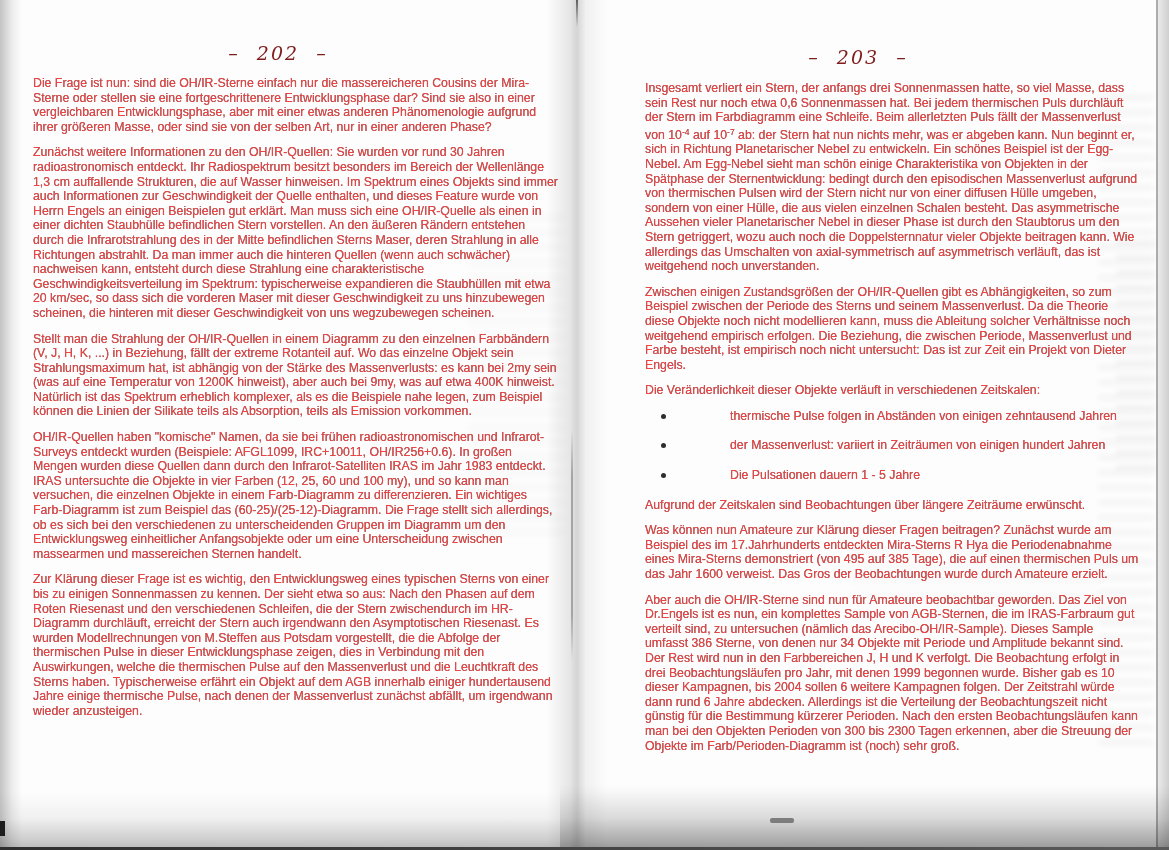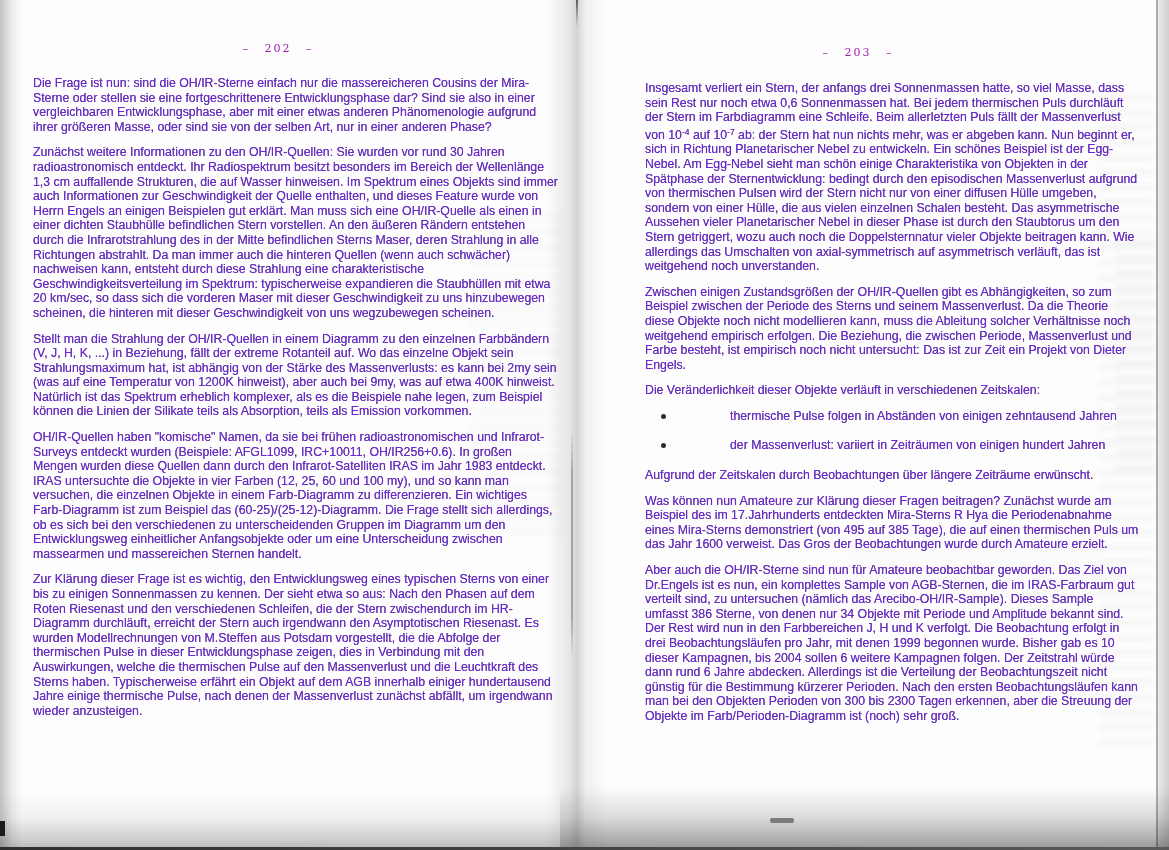--- a/index.html
+++ b/index.html
@@ -5,26 +5,26 @@
   html,body{margin:0;padding:0;background:#ffffff;}
   .scan{
     position:relative;width:1169px;height:850px;overflow:hidden;
     background:#fdfdfd;
     font-family:"Liberation Sans", sans-serif;
   }
   
   .pagenum{
     position:absolute;width:200px;text-align:center;
     font-family:"DejaVu Serif", serif;
-    font-size:11px;color:#a21caf;letter-spacing:2px;word-spacing:9px;
+    font-size:19px;color:#7f1d1d;letter-spacing:2px;word-spacing:9px;font-style:italic;
   }
   .pagenum-left{left:178px;top:42px;}
   .pagenum-right{left:758px;top:46px;}
   .textcol{
-    position:absolute;color:#6d28d9;
+    position:absolute;color:#ef4444;
     font-size:12.3px;line-height:14.6px;
     text-shadow:0 0 0.3px rgba(45,45,45,0.75);
   }
   .textcol-left{left:33px;top:76px;width:526px;}
   .textcol-right{left:645px;top:81px;width:494px;}
   .textcol p{margin:0 0 11px 0;}
   .sup{font-size:8.5px;vertical-align:4px;}
   .bullets{margin:2px 0 11px 0;}
   .bullet-row{display:flex;align-items:flex-start;padding-left:16px;margin-bottom:15px;gap:37px;}
   .dot{flex:0 0 auto;width:5px;height:5px;border-radius:50%;background:#2e2e2e;margin:5px 27px 0 0;}
@@ -99,22 +99,26 @@
     <p>Die Veränderlichkeit dieser Objekte verläuft in verschiedenen Zeitskalen:</p>
     <div class="bullets">
       <div class="bullet-row">
         <span class="dot"></span>
         <span>thermische Pulse folgen in Abständen von einigen zehntausend Jahren</span>
       </div>
       <div class="bullet-row">
         <span class="dot"></span>
         <span>der Massenverlust: variiert in Zeiträumen von einigen hundert Jahren</span>
       </div>
+      <div class="bullet-row">
+        <span class="dot"></span>
+        <span>Die Pulsationen dauern 1 - 5 Jahre</span>
+      </div>
     </div>
-    <p>Aufgrund der Zeitskalen durch Beobachtungen über längere Zeiträume erwünscht.</p>
+    <p>Aufgrund der Zeitskalen sind Beobachtungen über längere Zeiträume erwünscht.</p>
     <p>Was können nun Amateure zur Klärung dieser Fragen beitragen? Zunächst wurde am Beispiel des im 17.Jahrhunderts entdeckten Mira-Sterns R Hya die Periodenabnahme eines Mira-Sterns demonstriert (von 495 auf 385 Tage), die auf einen thermischen Puls um das Jahr 1600 verweist. Das Gros der Beobachtungen wurde durch Amateure erzielt.</p>
     <p>Aber auch die OH/IR-Sterne sind nun für Amateure beobachtbar geworden. Das Ziel von Dr.Engels ist es nun, ein komplettes Sample von AGB-Sternen, die im IRAS-Farbraum gut verteilt sind, zu untersuchen (nämlich das Arecibo-OH/IR-Sample). Dieses Sample umfasst 386 Sterne, von denen nur 34 Objekte mit Periode und Amplitude bekannt sind. Der Rest wird nun in den Farbbereichen J, H und K verfolgt. Die Beobachtung erfolgt in drei Beobachtungsläufen pro Jahr, mit denen 1999 begonnen wurde. Bisher gab es 10 dieser Kampagnen, bis 2004 sollen 6 weitere Kampagnen folgen. Der Zeitstrahl würde dann rund 6 Jahre abdecken. Allerdings ist die Verteilung der Beobachtungszeit nicht günstig für die Bestimmung kürzerer Perioden. Nach den ersten Beobachtungsläufen kann man bei den Objekten Perioden von 300 bis 2300 Tagen erkennen, aber die Streuung der Objekte im Farb/Perioden-Diagramm ist (noch) sehr groß.</p>
   </div>
 
   <div class="ghost ghost-left-page"></div>
   <div class="ghost ghost-right-margin"></div>
   <div class="ghost ghost-right-mid"></div>
   <div class="ghost ghost-right-low"></div>
   <div class="edge-left"></div>
   <div class="gutter"></div>

